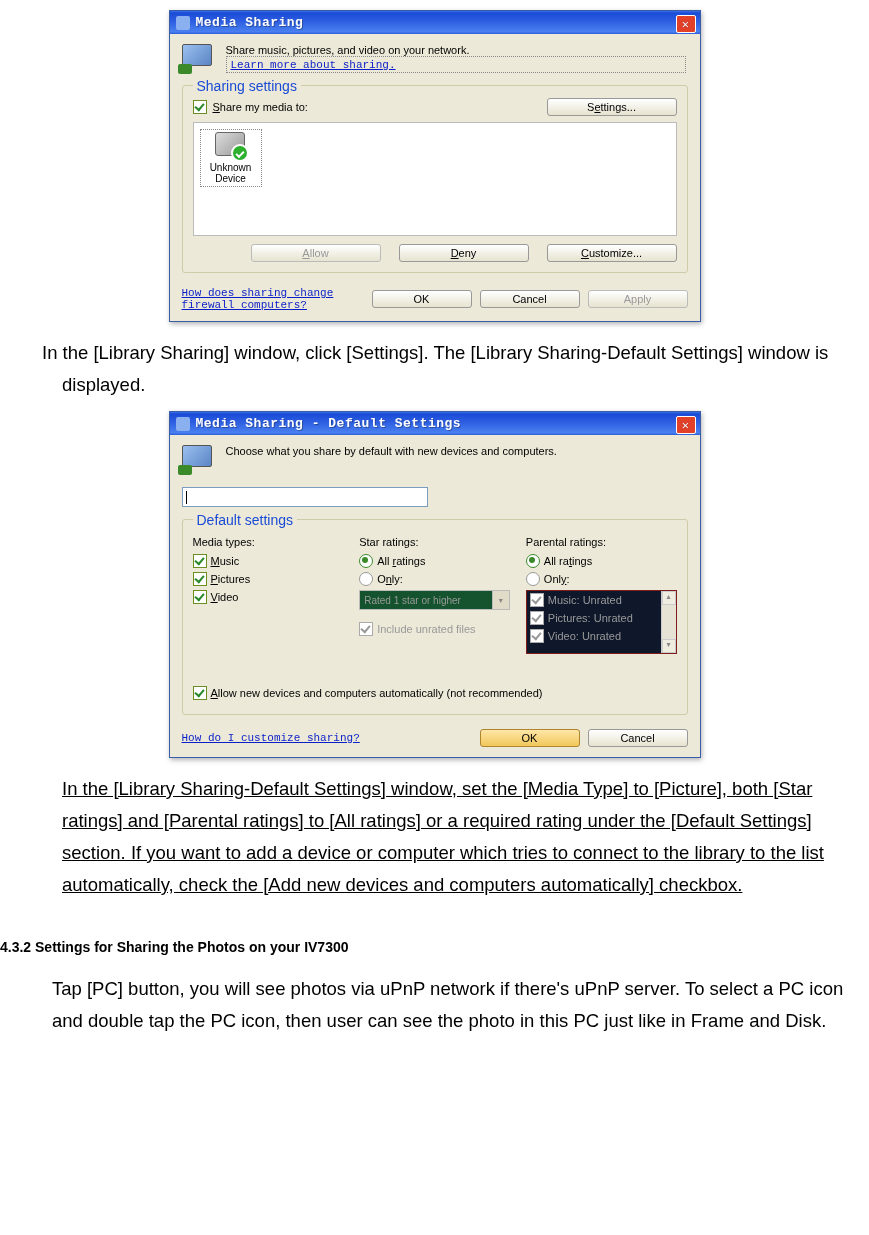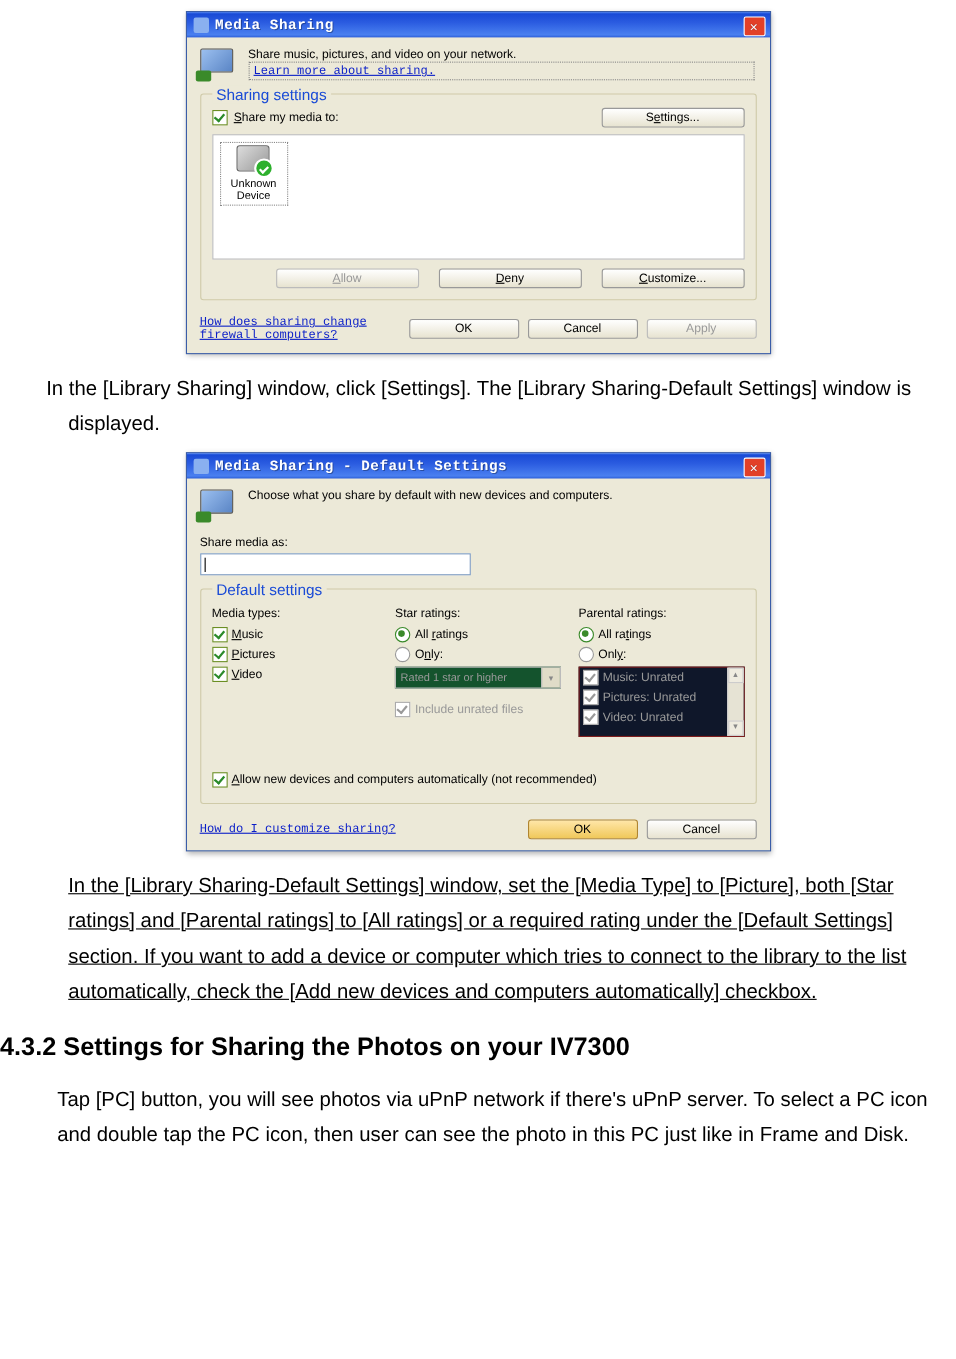--- a/index.html
+++ b/index.html
@@ -346,24 +346,24 @@
   }
   .para.hang {
     text-indent: -20px;
     padding-left: 62px;
   }
   .para.indent {
     padding-left: 62px;
     text-decoration: underline;
   }
   h3.sec {
-    font-size: 23px;
+    font-size: 14px;
     font-weight: bold;
     padding: 0 12px 0 0;
-    margin: 21px 0 18px 0;
+    margin: 38px 0 18px 0;
   }
 </style>
 </head>
 <body>
 
 <div class="page">
 
   <div class="dialog">
     <div class="titlebar">
       <span class="tb-icon"></span>
@@ -431,21 +431,20 @@
         <div class="monitor-icon">
           <div class="screen"></div>
             <div class="note"></div>
         </div>
         <div class="info-text">
           <div>Choose what you share by default with new devices and computers.</div>
         </div>
       </div>
 
       <div style="margin-top:14px;">
-        <div style="margin-bottom:4px;">Share media as:</div>
         <div class="text-input">
             <span class="caret"></span>
           </div>
       </div>
 
       <div class="fieldset">
         <span class="legend">Default settings</span>
         <div class="cols3">
 
           <div>

